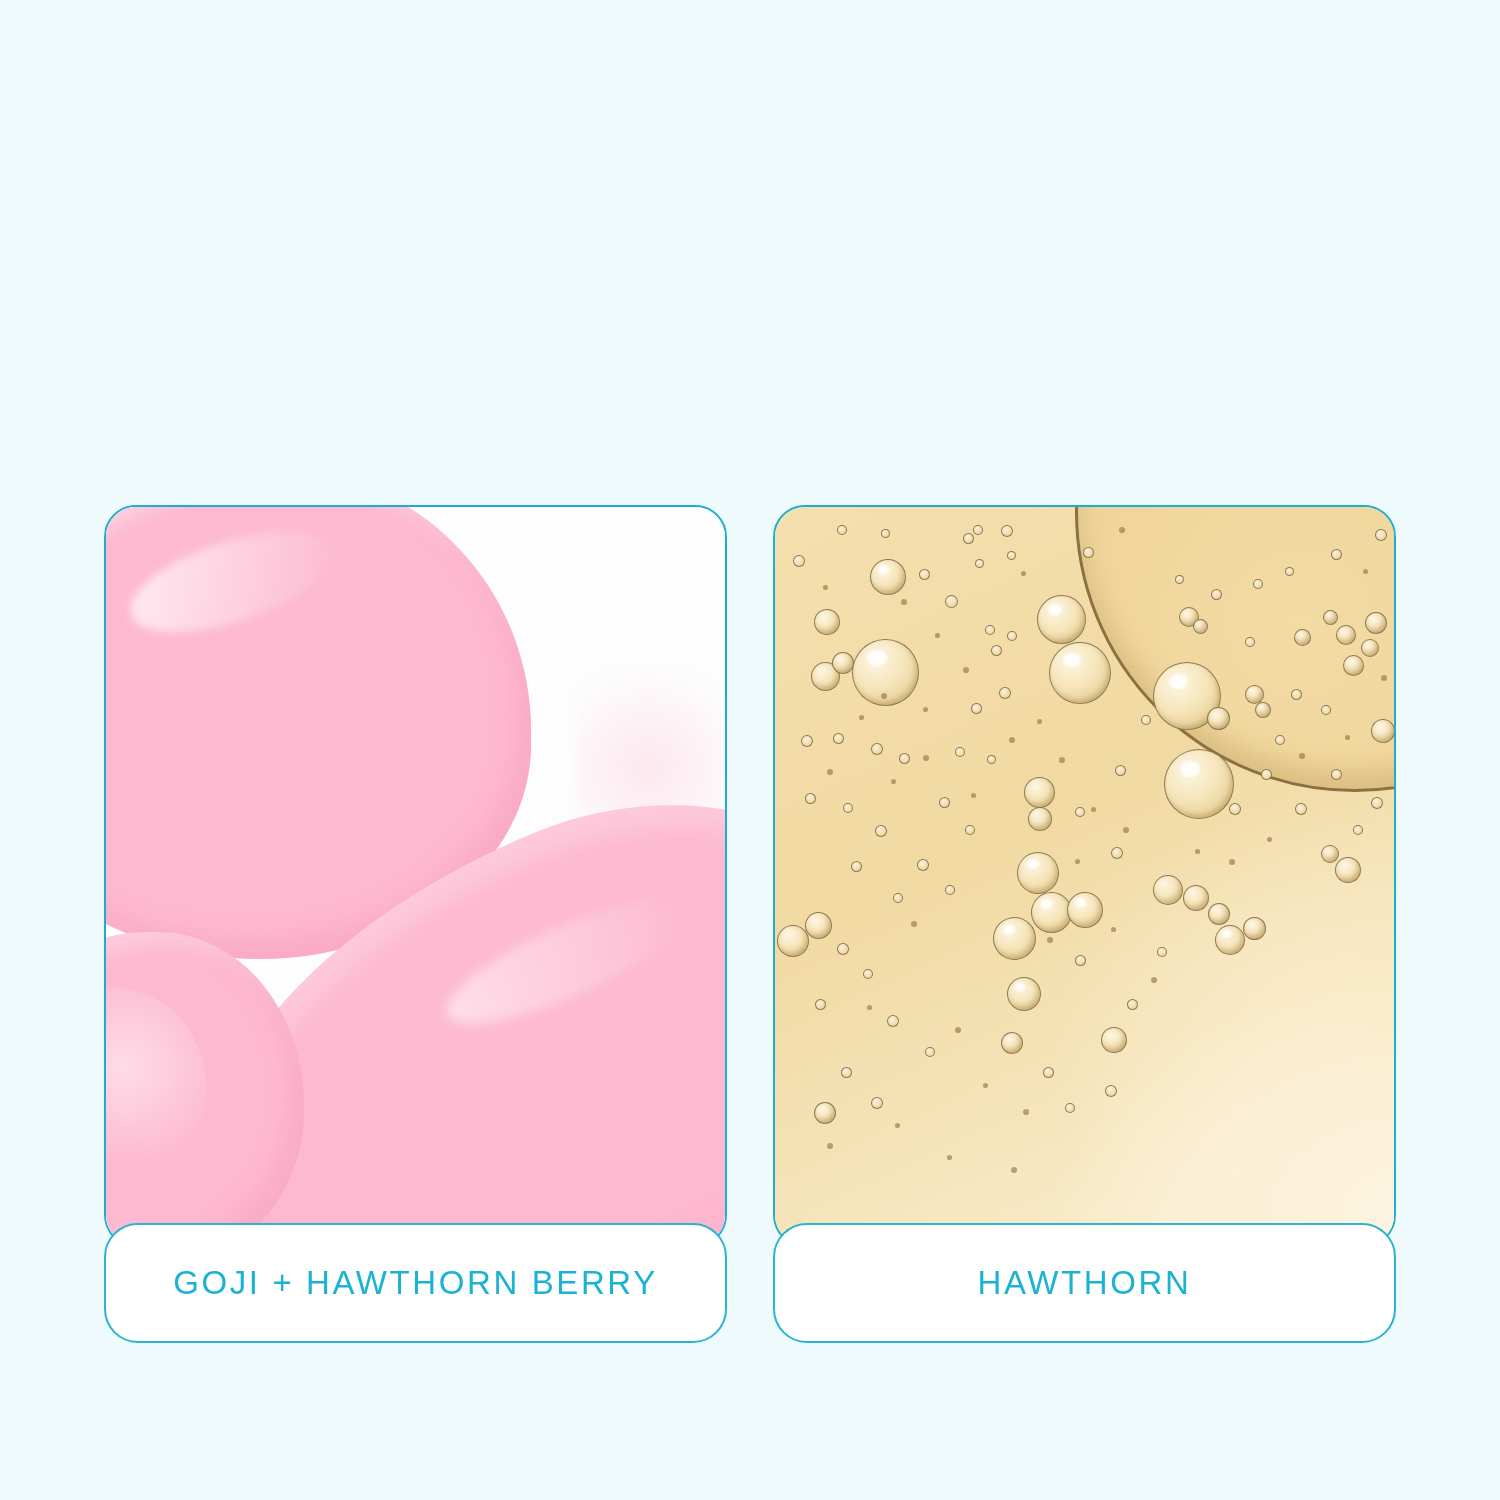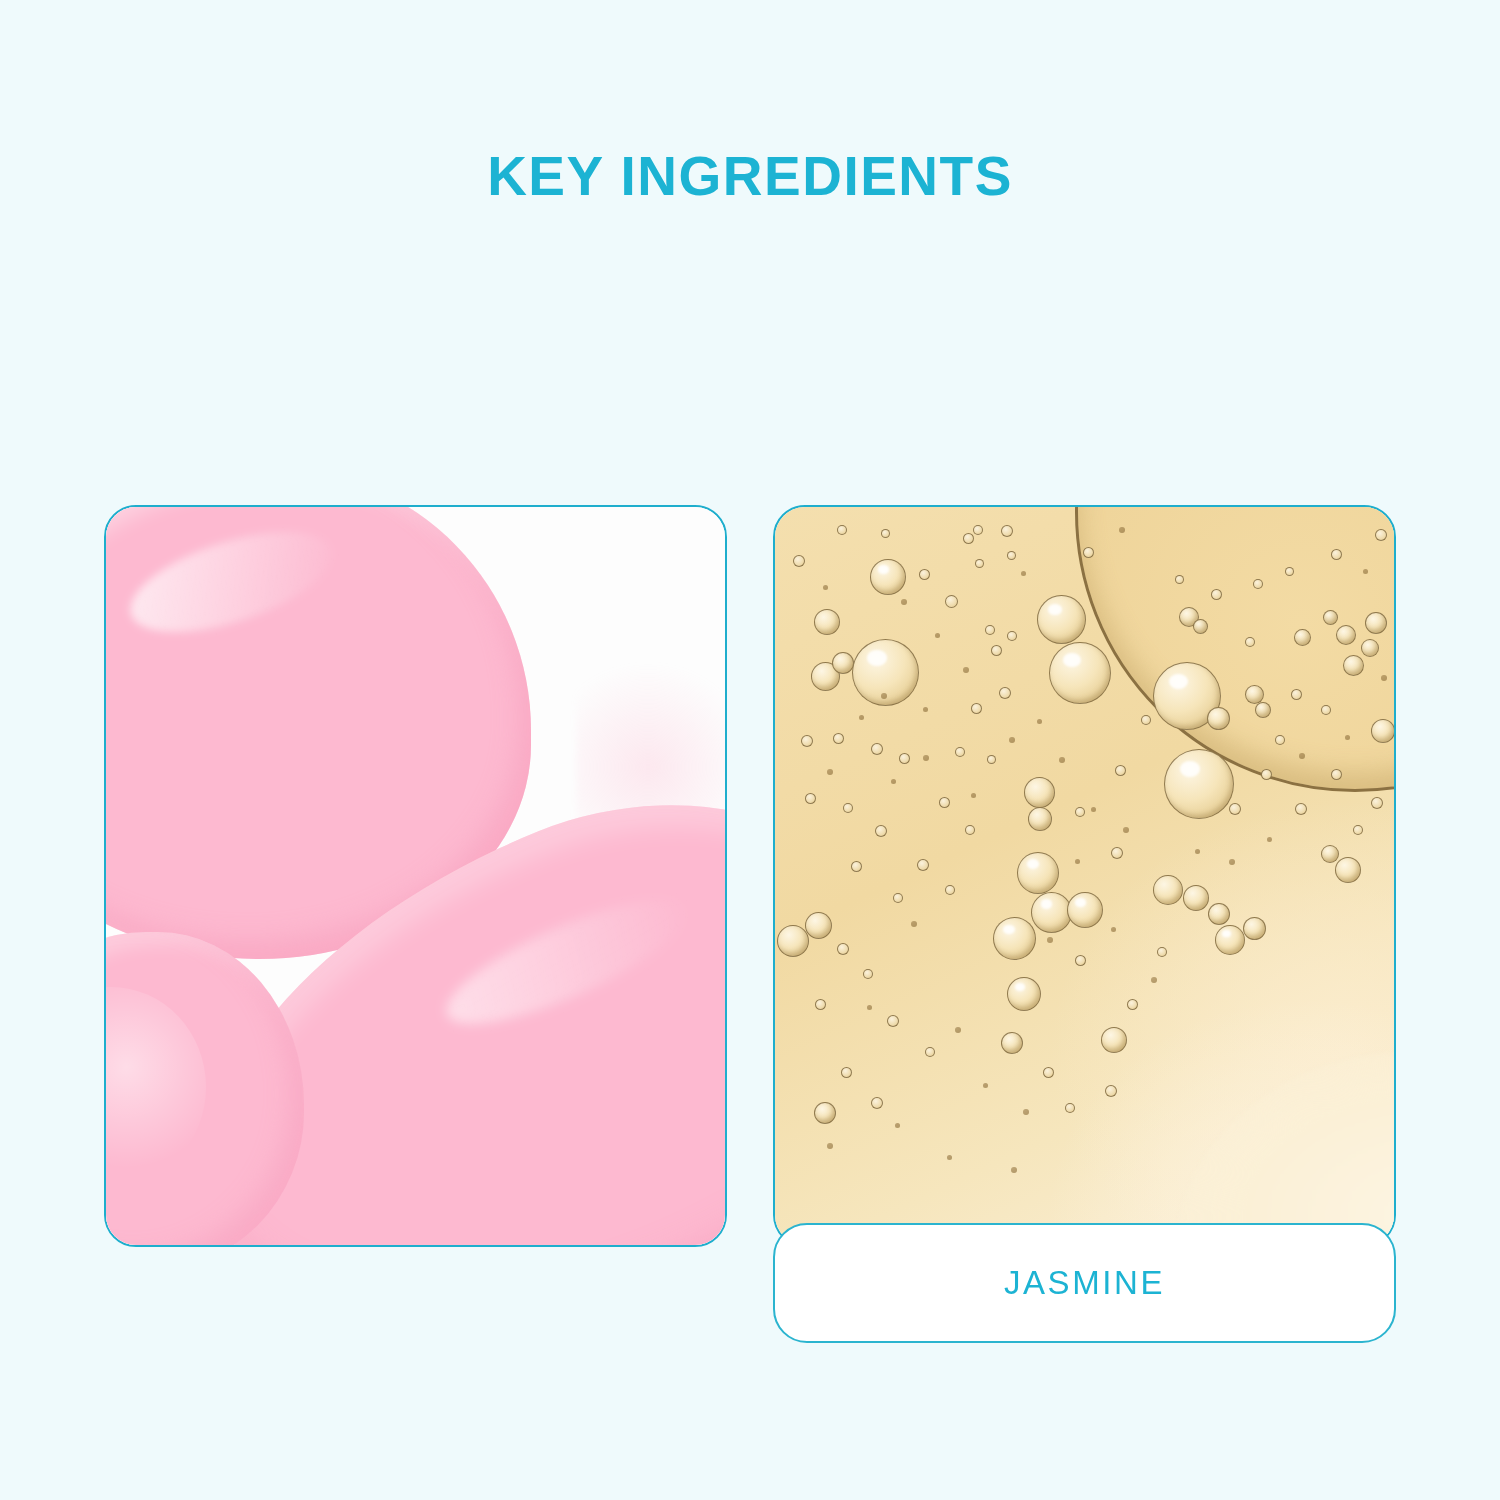--- a/index.html
+++ b/index.html
@@ -267,37 +267,39 @@
     background: rgba(255,255,255,0.85);
     filter: blur(1px);
   }
 </style>
 </head>
 <body>
 
 <div class="page">
 
   <div class="header">
-    <div class="title">KEY INGREDIENTS</div>
   </div>
 
   <div class="cards">
 
     <div class="card">
       <div class="card-image">
         <div class="pink-scene">
           <div class="pink-blob pb-main"></div>
           <div class="pb-main-sheen"></div>
           <div class="pb-mist"></div>
           <div class="pink-blob pb-diag"></div>
           <div class="pb-diag-sheen"></div>
           <div class="pink-blob pb-lowleft"></div>
           <div class="pb-lowleft-hl"></div>
           <div class="pb-dot"></div>
         </div>
+      </div>
+      <div class="card-label">
+        <span class="card-label-text">GOJI + HAWTHORN BERRY</span>
       </div>
     </div>
 
     <div class="card">
       <div class="card-image">
         <div class="oil-scene">
           <div class="big-oil"></div>
           <div class="cream-blob"></div>
 
           <div class="bubble" style="left:77px;top:132px;width:67px;height:67px;">
@@ -464,18 +466,18 @@
           <div class="bubble micro" style="left:180px;top:520px;width:6px;height:6px;"></div>
           <div class="bubble micro" style="left:208px;top:576px;width:5px;height:5px;"></div>
           <div class="bubble micro" style="left:248px;top:602px;width:6px;height:6px;"></div>
           <div class="bubble micro" style="left:120px;top:616px;width:5px;height:5px;"></div>
           <div class="bubble micro" style="left:52px;top:636px;width:6px;height:6px;"></div>
           <div class="bubble micro" style="left:172px;top:648px;width:5px;height:5px;"></div>
           <div class="bubble micro" style="left:236px;top:660px;width:6px;height:6px;"></div>
         </div>
       </div>
       <div class="card-label">
-        <span class="card-label-text">JASMINE</span>
+        <span class="card-label-text">HAWTHORN</span>
       </div>
     </div>
 
   </div>
 </div>
 
 </body></html>

